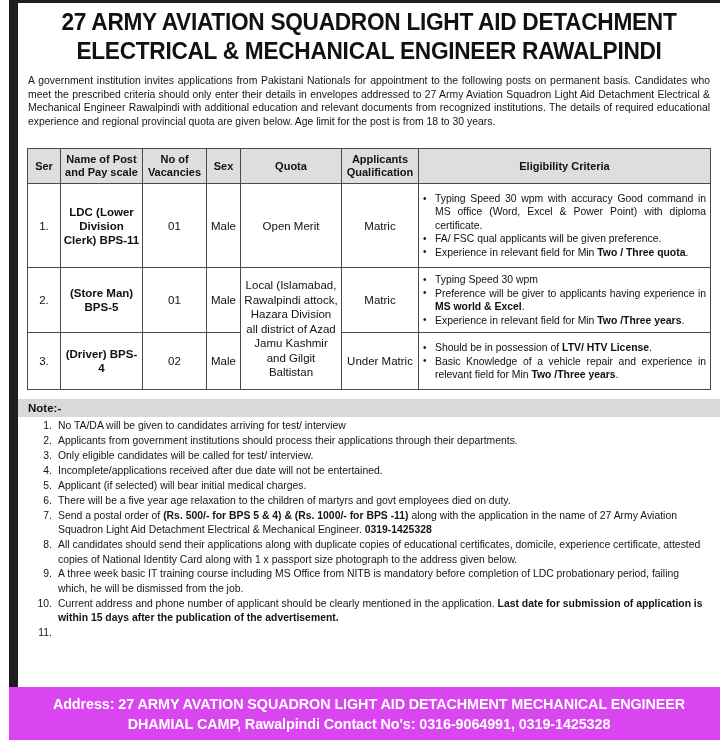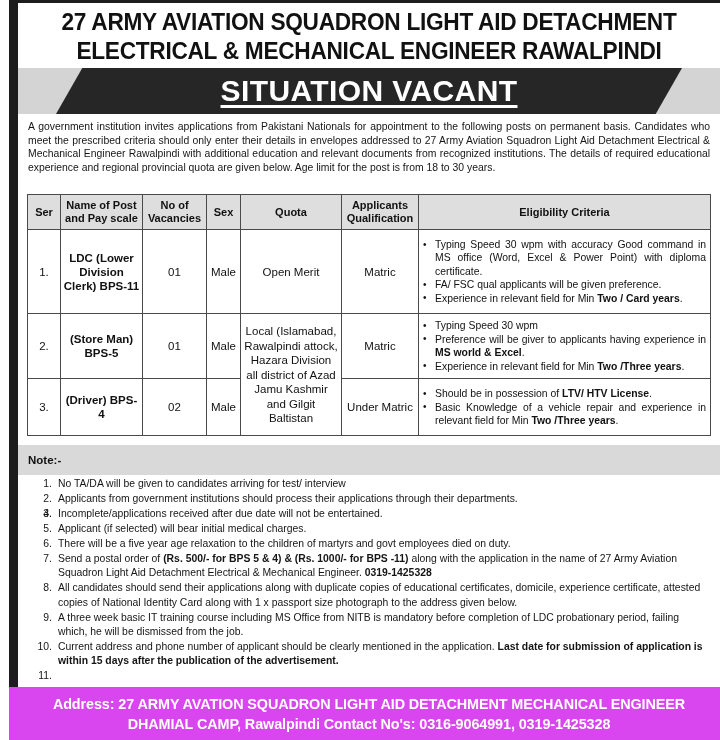--- a/index.html
+++ b/index.html
@@ -111,21 +111,21 @@
     content: "\2022";
     position: absolute; left: 2px; top: -0.5px;
     font-size: 10px;
   }
   .b { font-weight: bold; }
 
   
   .note-head {
     margin-top: 5px;
     background: #d9d9d9;
-    padding: 9px 10px;
+    padding: 3px 10px;
     font-size: 11.5px;
     font-weight: bold;
     color: #111;
   }
   ol.notes {
     list-style: none;
     padding: 2px 12px 0 12px;
   }
   ol.notes > li {
     position: relative;
@@ -167,24 +167,20 @@
 </head>
 <body>
 
 <div class="page">
 
   <div class="header-titles">
     <div class="title-line">27 ARMY AVIATION SQUADRON LIGHT AID DETACHMENT</div>
     <div class="title-line">ELECTRICAL &amp; MECHANICAL ENGINEER RAWALPINDI</div>
   </div>
 
-  <div class="banner-strip">
-    <div class="banner-shape"></div>
-    <div class="banner-text">SITUATION VACANT</div>
-  </div>
 
   <div class="intro">A government institution invites applications from Pakistani Nationals for appointment to the following posts on permanent basis. Candidates who meet the prescribed criteria should only enter their details in envelopes addressed to 27 Army Aviation Squadron Light Aid Detachment Electrical &amp; Mechanical Engineer Rawalpindi with additional education and relevant documents from recognized institutions. The details of required educational experience and regional provincial quota are given below. Age limit for the post is from 18 to 30 years.</div>
 
   <div class="tbl-wrap">
     <table class="jobs">
       <colgroup>
         <col style="width:33px">
           <col style="width:82px">
           <col style="width:64px">
         <col style="width:34px">
@@ -208,21 +204,21 @@
           <td class="c-ser">1.</td>
           <td class="c-post">LDC (Lower Division Clerk) BPS-11</td>
           <td class="c-vac">01</td>
           <td class="c-sex">Male</td>
           <td class="c-quota">Open Merit</td>
           <td class="c-edu">Matric</td>
           <td class="c-elig">
             <ul class="crit">
                 <li>Typing Speed 30 wpm  with accuracy Good command in MS office (Word, Excel &amp; Power Point) with diploma certificate.</li>
                 <li>FA/ FSC qual applicants will be given preference.</li>
-                <li>Experience in relevant field for Min <span class="b">Two / Card years</span>.</li>
+                <li>Experience in relevant field for Min <span class="b">Two / Three quota</span>.</li>
               </ul>
           </td>
         </tr>
         <tr style="height:65px">
           <td class="c-ser">2.</td>
           <td class="c-post">(Store Man) BPS-5</td>
           <td class="c-vac">01</td>
           <td class="c-sex">Male</td>
           <td class="c-quota" rowspan="2">Local (Islamabad, Rawalpindi attock, Hazara Division all district of Azad Jamu Kashmir and Gilgit Baltistan</td>
           <td class="c-edu">Matric</td>
@@ -248,21 +244,21 @@
           </td>
         </tr>
       </tbody>
     </table>
   </div>
 
   <div class="note-head">Note:-</div>
   <ol class="notes">
       <li><span class="num">1.</span><span>No TA/DA will be given to candidates arriving for test/ interview</span></li>
       <li><span class="num">2.</span><span>Applicants from government institutions should process their applications through their departments.</span></li>
-      <li><span class="num">3.</span></li>
+      <li><span class="num">3.</span><span>Only eligible candidates will be called for test/ interview.</span></li>
       <li><span class="num">4.</span><span>Incomplete/applications received after due date will not be entertained.</span></li>
       <li><span class="num">5.</span><span>Applicant (if selected) will bear initial medical charges.</span></li>
       <li><span class="num">6.</span><span>There will be a five year age relaxation to the children of martyrs and govt employees died on duty.</span></li>
       <li><span class="num">7.</span><span>Send a postal order of <span class="b">(Rs. 500/- for BPS 5 &amp; 4) &amp; (Rs. 1000/- for BPS -11)</span> along with the application in the name of 27 Army Aviation Squadron Light Aid Detachment Electrical &amp; Mechanical Engineer. <span class="b">0319-1425328</span></span></li>
       <li><span class="num">8.</span><span>All candidates should send their applications along with duplicate copies of educational certificates, domicile, experience certificate, attested copies of National Identity Card along with 1 x passport size photograph to the address given below.</span></li>
       <li><span class="num">9.</span><span>A three week basic IT training course including MS Office from NITB is mandatory before completion of LDC probationary period, failing which, he will be dismissed from the job.</span></li>
       <li><span class="num">10.</span><span>Current address and phone number of applicant should be clearly mentioned in the application. <span class="b">Last date for submission of application is within 15 days after the publication of the advertisement.</span></span></li>
       <li><span class="num">11.</span></li>
     </ol>
 

